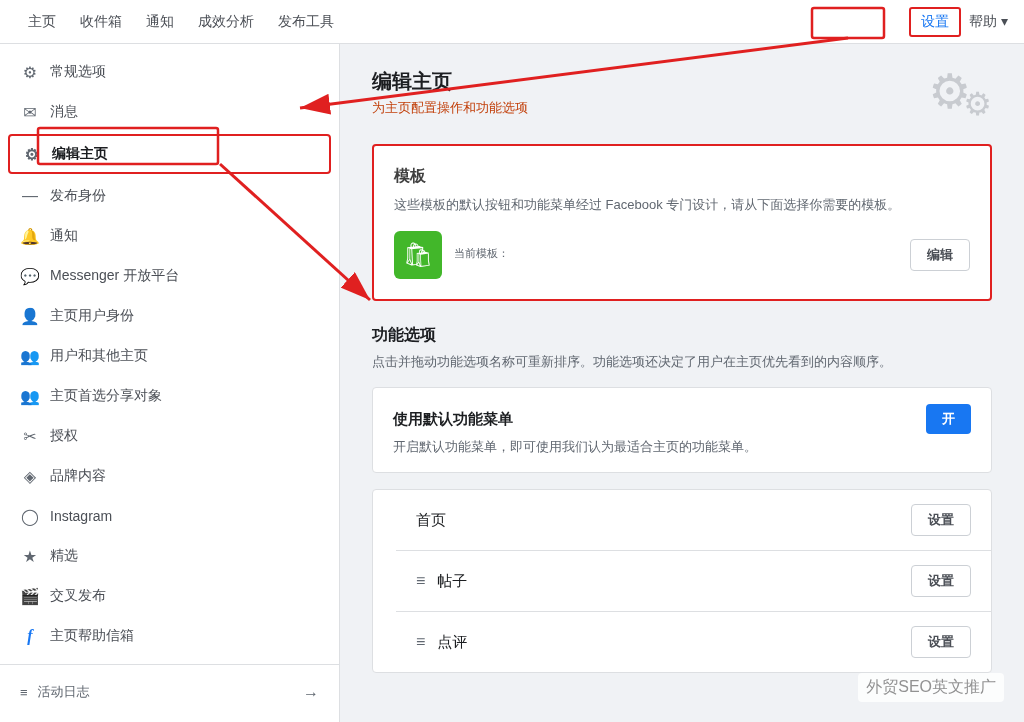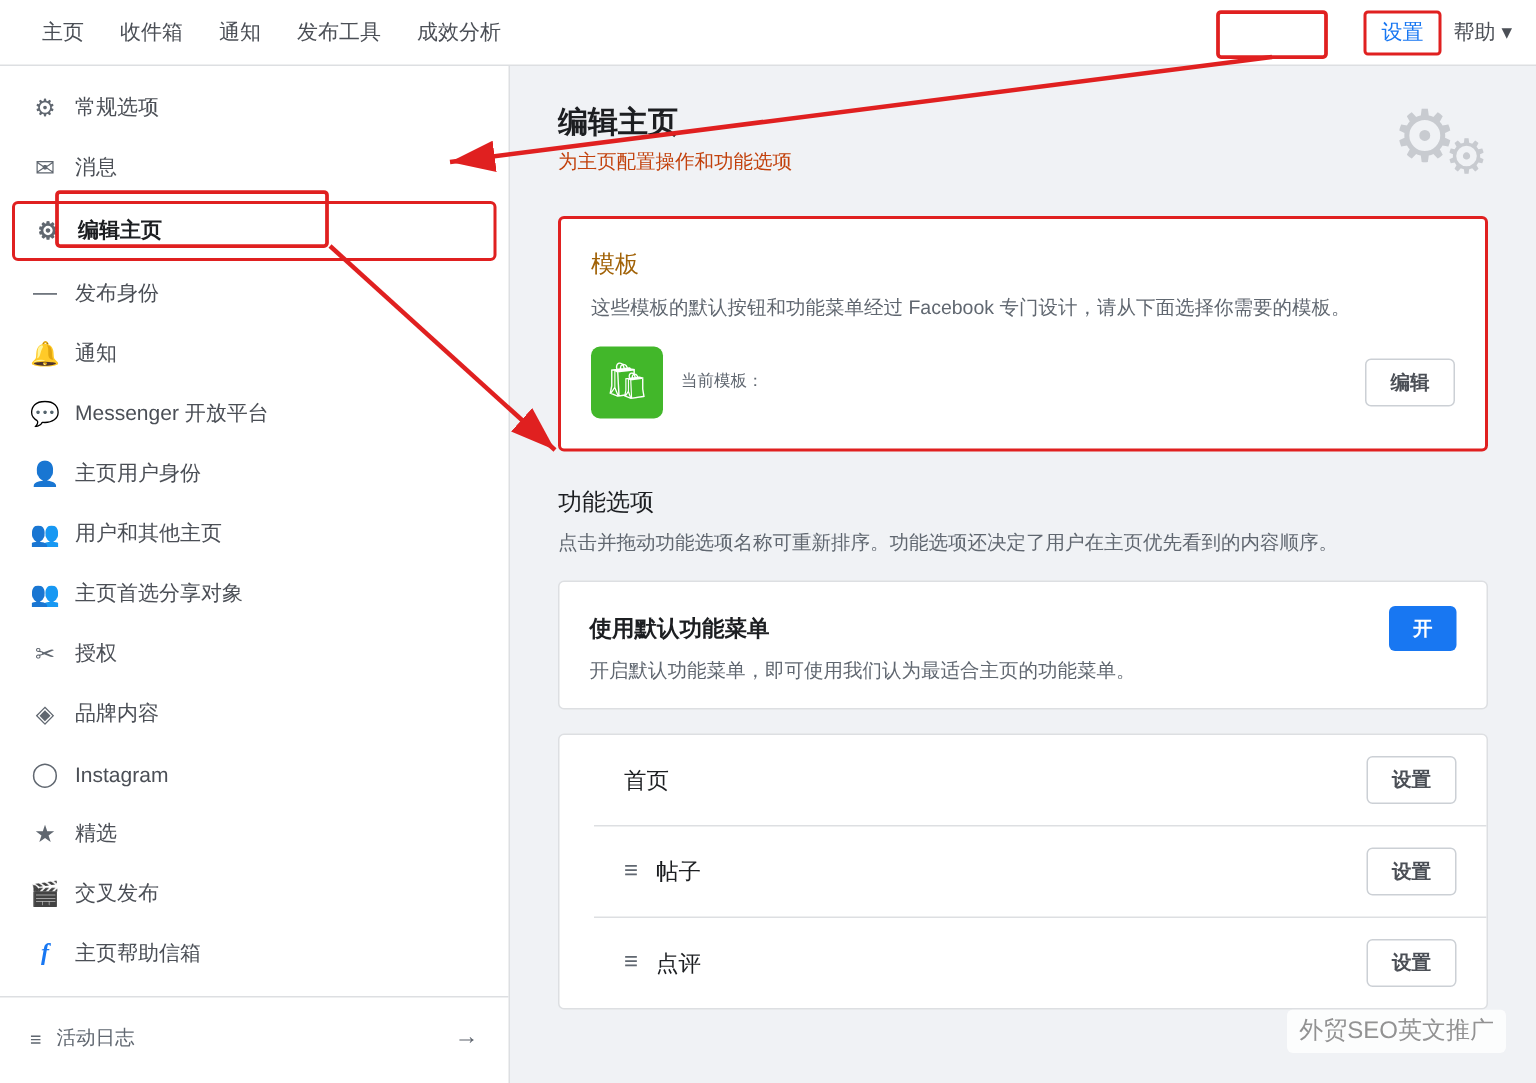--- a/index.html
+++ b/index.html
@@ -132,22 +132,22 @@
     
     .card {
       background: #fff;
       border-radius: 4px;
       border: 2px solid #e02020;
       margin-bottom: 24px;
       padding: 20px;
     }
     .card-title {
       font-size: 16px;
-      font-weight: 400;
-      color: #a16207;
+      font-weight: 700;
+      color: #404040;
       margin-bottom: 8px;
     }
     .card-desc {
       font-size: 13px;
       color: #606770;
       margin-bottom: 16px;
       line-height: 1.5;
     }
 
     
@@ -188,21 +188,21 @@
       border-radius: 4px;
       cursor: pointer;
       font-size: 13px;
       font-weight: 600;
       color: #4b4f56;
     }
 
     
     .section-title {
       font-size: 16px;
-      font-weight: 400;
+      font-weight: 700;
       color: #1c1e21;
       margin-bottom: 6px;
     }
     .section-desc {
       font-size: 13px;
       color: #606770;
       margin-bottom: 16px;
       line-height: 1.5;
     }
 
@@ -301,22 +301,22 @@
       z-index: 1000;
     }
   </style>
 </head>
 <body>
 
 <nav class="top-nav">
   <div class="top-nav-item">主页</div>
   <div class="top-nav-item">收件箱</div>
   <div class="top-nav-item">通知</div>
+  <div class="top-nav-item">成效分析</div>
   <div class="top-nav-item">发布工具</div>
-  <div class="top-nav-item">成效分析</div>
   <div class="top-nav-spacer"></div>
   <div class="top-nav-right">
     <div class="top-nav-settings">设置</div>
     <div class="top-nav-help">帮助 ▾</div>
   </div>
 </nav>
 
 <div class="layout">
 
   <div class="sidebar">

